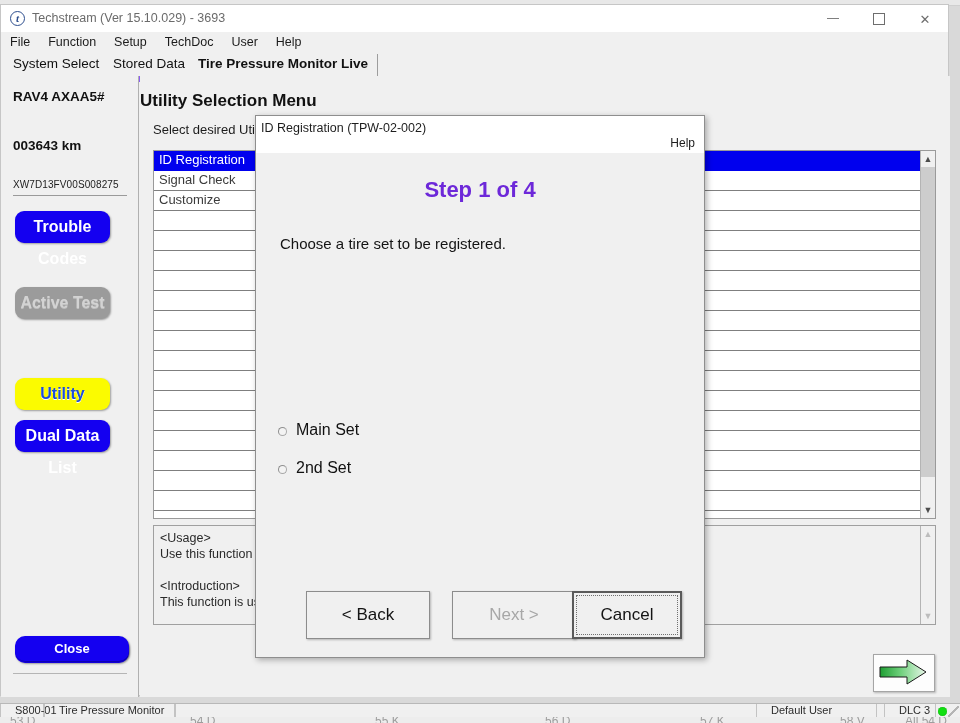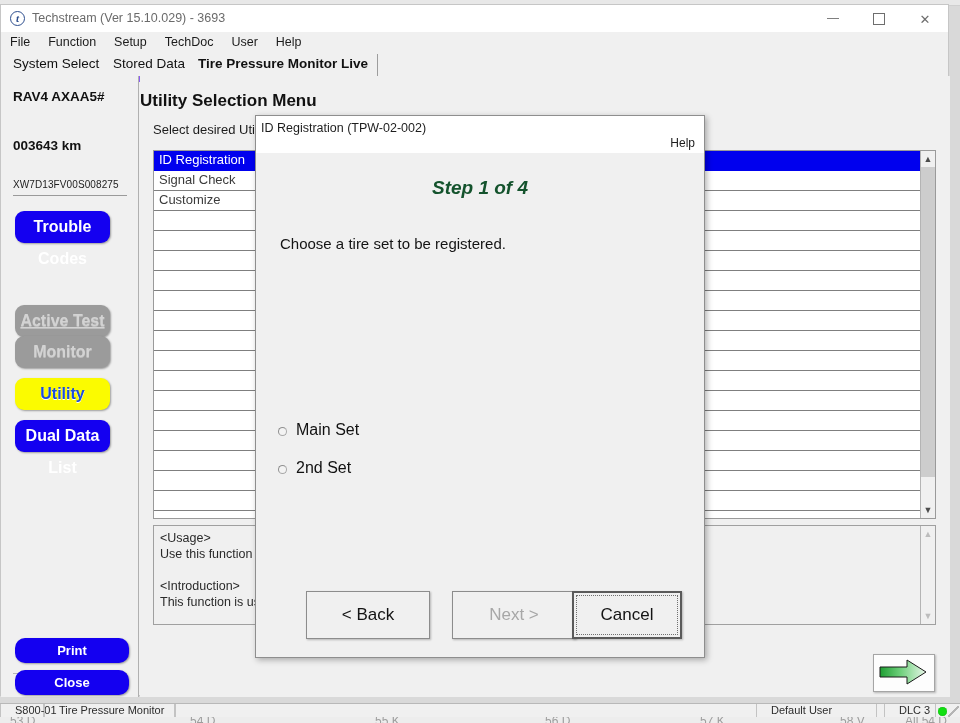--- a/index.html
+++ b/index.html
@@ -76,24 +76,24 @@
   #vin-rule{position:absolute;left:12px;top:119px;width:114px;height:1px;background:#9a9a9a;}
   .navbtn{
     position:absolute;left:14px;width:95px;height:32px;border-radius:9px;
     font-size:16px;font-weight:bold;color:#ffffff;text-align:center;
     line-height:32px;cursor:default;box-sizing:border-box;
     box-shadow:1px 1px 2px rgba(0,0,0,0.35);
   }
   .navbtn.blue{background:#1400f0;}
   .navbtn.grey{background:#9b9b9b;color:#d3d3d3;text-shadow:0 1px 0 #bdbdbd;}
   .navbtn.yellow{background:#fbfb00;color:#1d4ed8;text-shadow:0 1px 0 #ffffff;}
-  #nav-trouble{top:135px;}#nav-data{top:177px;}#nav-active{top:229px;text-decoration:underline;}
+  #nav-trouble{top:135px;}#nav-data{top:177px;}#nav-active{top:211px;}
   #nav-monitor{top:260px;}#nav-utility{top:302px;}#nav-dual{top:344px;}
   #side-rule{position:absolute;left:12px;top:597px;width:114px;height:1px;background:#b5b5b5;}
-  #btn-print{top:562px;}#btn-close2{top:594px;}
+  #btn-print{top:562px;}#btn-close2{top:560px;}
   .sidebtn{
     position:absolute;left:14px;width:114px;height:25px;border-radius:10px;
     background:#1400f0;color:#fff;font-size:13px;font-weight:bold;text-align:center;
     line-height:25px;cursor:default;box-shadow:1px 1px 2px rgba(0,0,0,0.35);
   }
   
   #main{
     position:absolute;left:139px;top:71px;width:810px;height:621px;
     background:#f0f0f0;box-sizing:border-box;
   }
@@ -168,21 +168,21 @@
     background:#f0f0f0;border:1px solid #8e8e8e;box-sizing:border-box;
     box-shadow:2px 2px 6px rgba(0,0,0,0.30);
   }
   #dlg-head{
     position:absolute;left:0;top:0;width:100%;height:37px;background:#ffffff;
   }
   #dlg-title{position:absolute;left:5px;top:5px;font-size:12.5px;color:#1d1d1d;}
   #dlg-help{position:absolute;right:9px;top:20px;font-size:12px;color:#1d1d1d;cursor:default;}
   #dlg-step{
     position:absolute;left:0;top:61px;width:100%;text-align:center;
-    font-size:19px;font-weight:bold;color:#14532d;font-style:italic;
+    font-size:22px;font-weight:bold;color:#6d28d9;
   }
   #dlg-prompt{position:absolute;left:24px;top:119px;font-size:15px;color:#141414;}
   .radio-row{position:absolute;left:22px;cursor:default;}
   #radio-main{top:305px;}
   #radio-2nd{top:343px;}
   .radio-dot{
     position:absolute;left:0;top:6px;width:9px;height:9px;border-radius:50%;
     background:#f3f3f3;border:1px solid #a8a8a8;border-top-color:#8f8f8f;
     border-left-color:#8f8f8f;box-sizing:border-box;
   }
@@ -239,21 +239,20 @@
   </div>
 
   <div id="sidebar">
     <div id="veh-model">RAV4 AXAA5#</div>
     <div id="veh-odo">003643 km</div>
     <div id="veh-vin">XW7D13FV00S008275</div>
     <div id="vin-rule"></div>
 
     <div class="navbtn blue" id="nav-trouble">Trouble Codes</div>
     <div class="navbtn grey" id="nav-active">Active Test</div>
-    <div class="navbtn grey" id="nav-monitor">Monitor</div>
     <div class="navbtn yellow" id="nav-utility">Utility</div>
     <div class="navbtn blue" id="nav-dual">Dual Data List</div>
 
     <div id="side-rule"></div>
     <div class="sidebtn" id="btn-print">Print</div>
     <div class="sidebtn" id="btn-close2">Close</div>
   </div>
 
   <div id="main">
     <div id="page-title">Utility Selection Menu</div>

